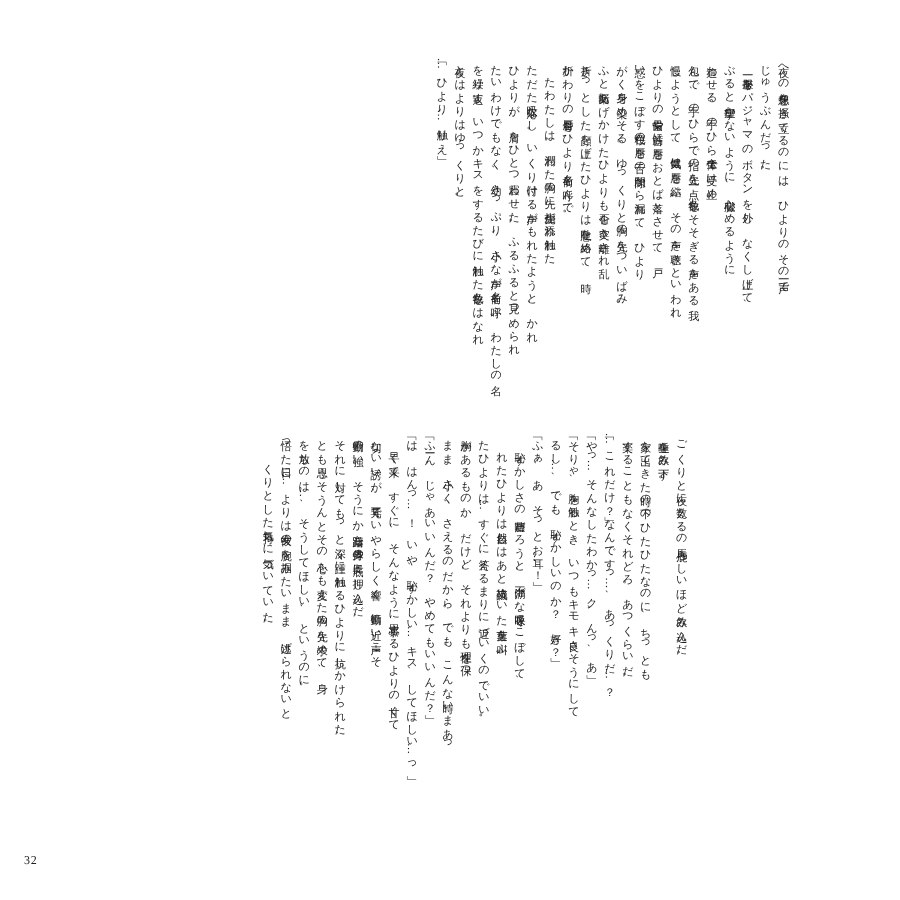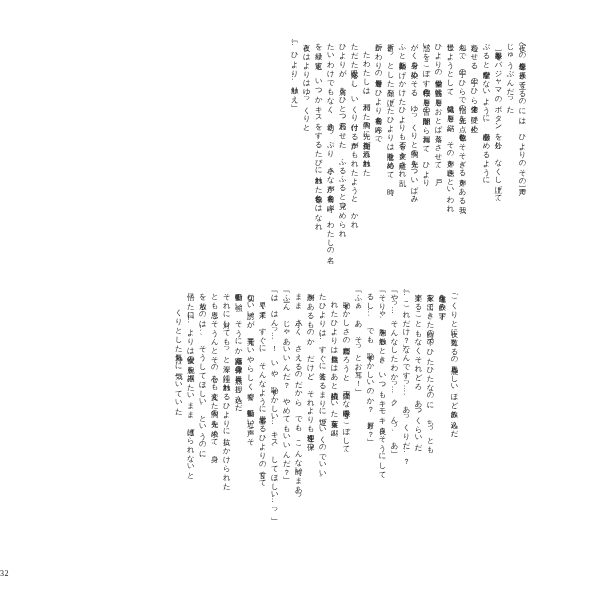--- a/index.html
+++ b/index.html
@@ -47,21 +47,21 @@
     height: 226px;
   }
 
   .line {
     display: block;
     white-space: pre;
   }
 
   .page-number {
     position: absolute;
-    left: 0;
+    left: 16px;
     right: 0;
     bottom: 22px;
     font-size: 8px;
     letter-spacing: 0.5px;
     color: #222;
     font-family: "Liberation Serif", "DejaVu Serif", serif;
   }
 </style>
 </head>
 <body>

